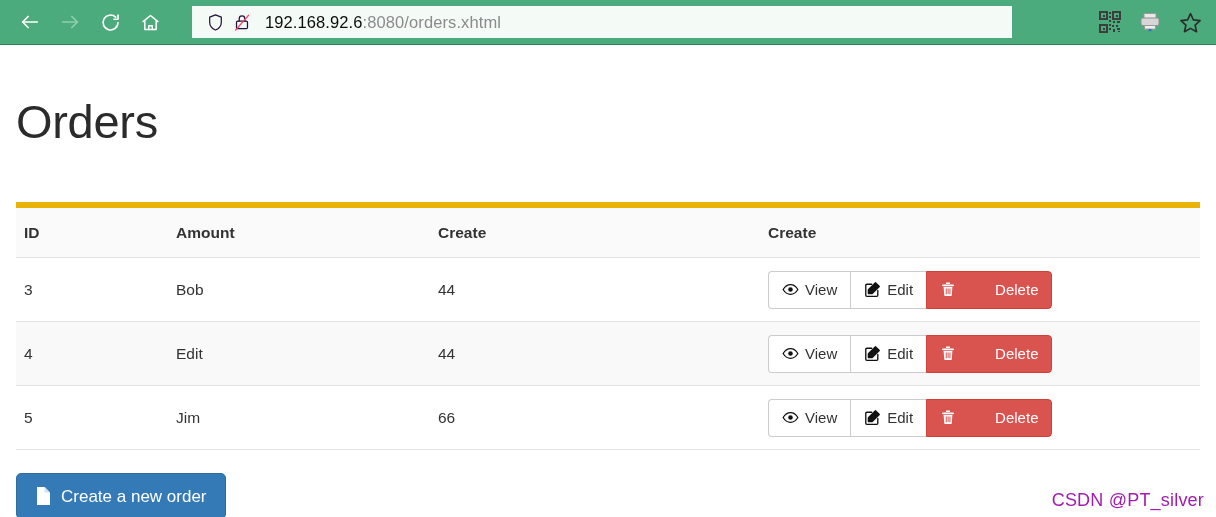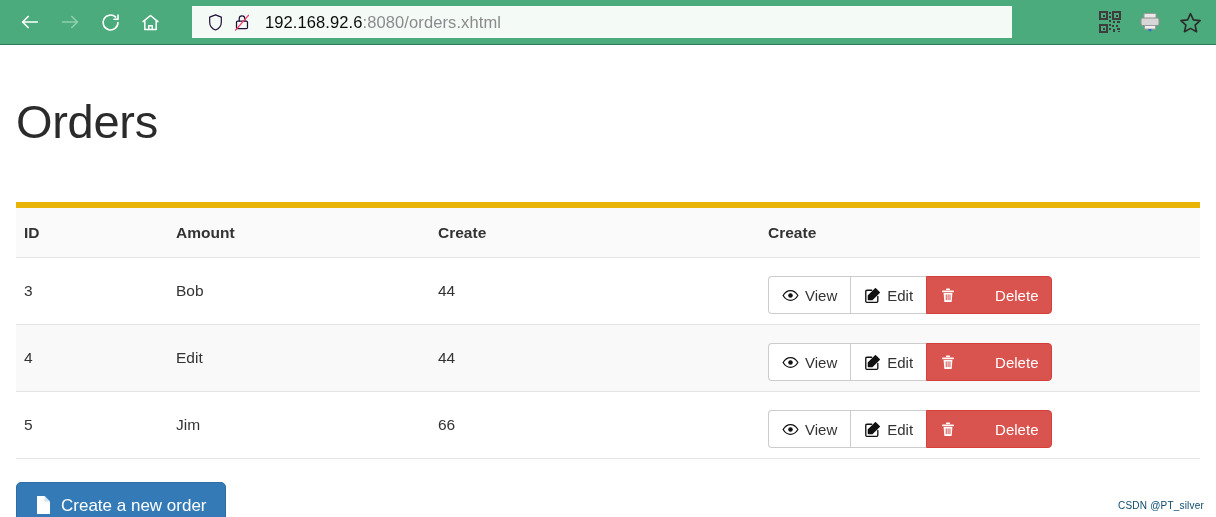--- a/index.html
+++ b/index.html
@@ -139,21 +139,20 @@
     align-items: center;
     gap: 6px;
     padding: 9px 13px;
     border: 1px solid #cccccc;
     background: #ffffff;
     color: #333333;
     cursor: pointer;
     white-space: nowrap;
     box-sizing: border-box;
     height: 38px;
-    margin-top: 8px;
   }
   .btn-view {
     border-radius: 4px 0 0 4px;
     border-right: none;
   }
   .btn-edit {
     border-right: none;
   }
   .btn-delete {
     background: #d9534f;
@@ -177,22 +176,22 @@
     margin-top: 23px;
     cursor: pointer;
     font-family: "Liberation Sans", sans-serif;
     line-height: 1;
   }
 
   .watermark {
     position: absolute;
     right: 12px;
     bottom: 6px;
-    font-size: 10px;
-    color: #0c4a6e;
+    font-size: 18px;
+    color: #a21caf;
     letter-spacing: 0.2px;
   }
 </style>
 </head>
 <body>
 
 <div class="browser-toolbar">
 
   <div class="nav-btn">
     <svg width="22" height="22" viewBox="0 0 24 24" fill="none" stroke="#ffffff" stroke-width="1.8" stroke-linecap="round" stroke-linejoin="round">

